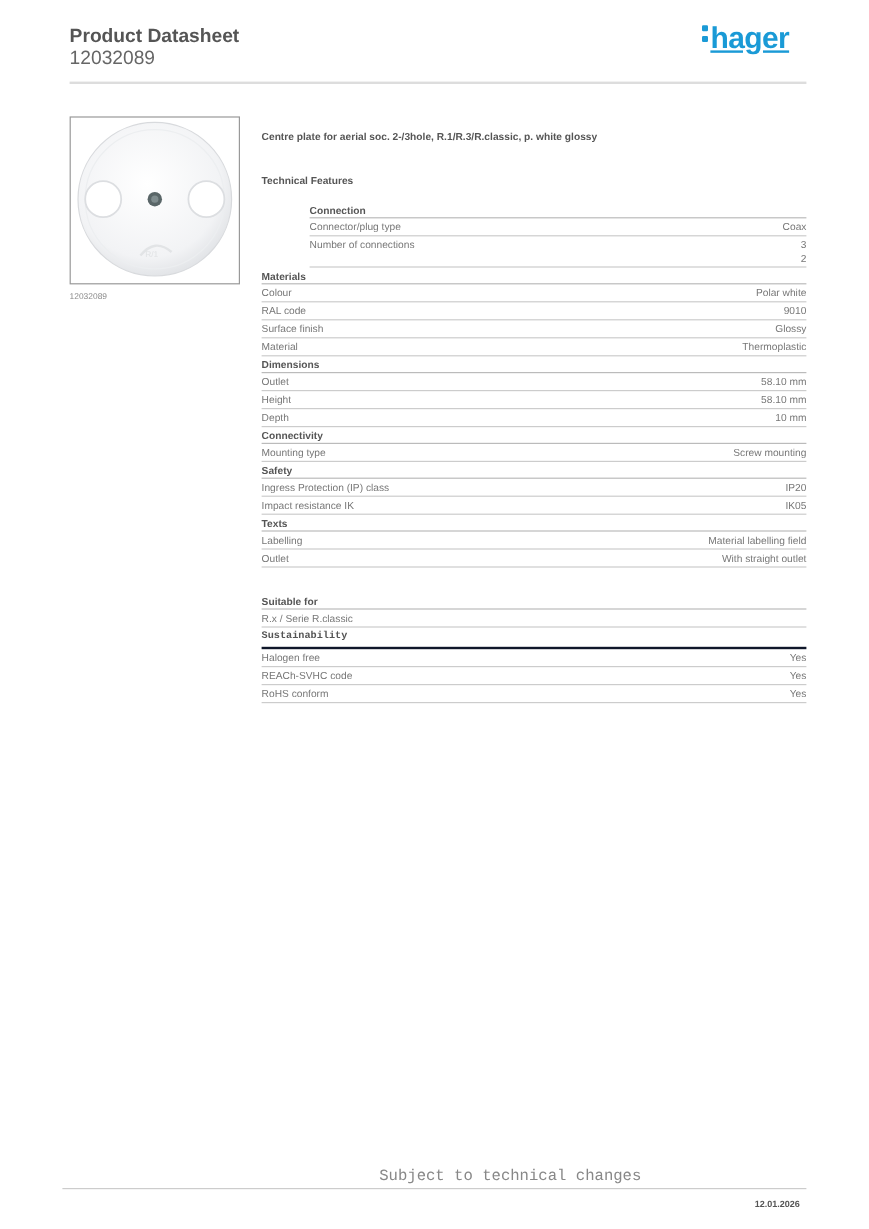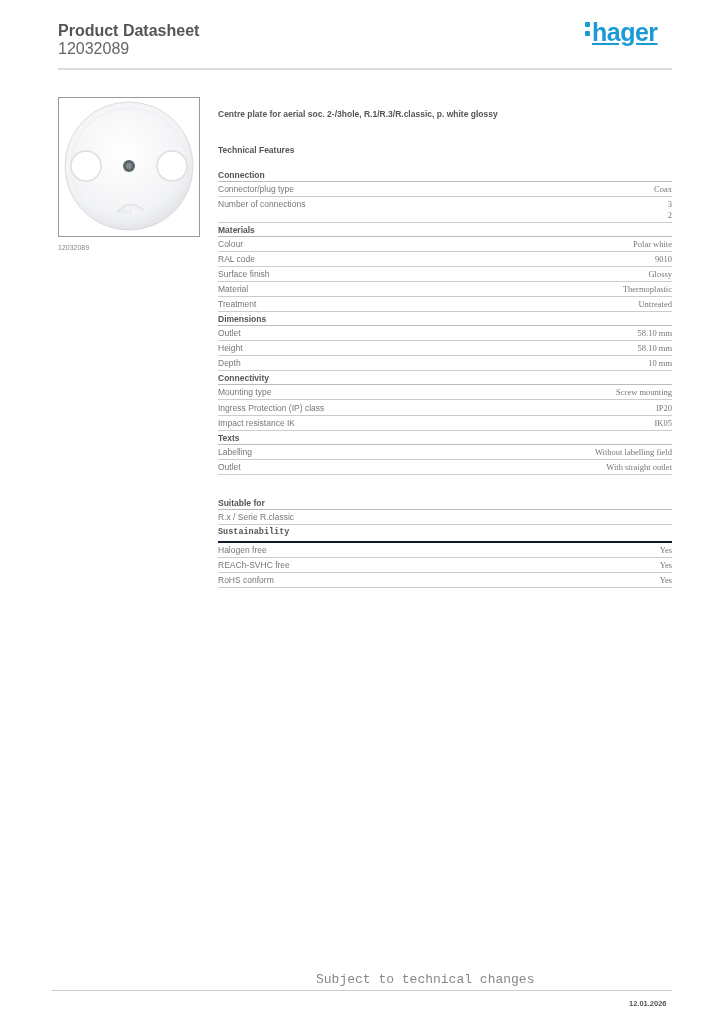--- a/index.html
+++ b/index.html
@@ -48,21 +48,21 @@
     .section { margin-top: 1px; }
     .section-head {
       font-size: 8.5px; font-weight: bold; color: #555; height: 12px; line-height: 12px;
       border-bottom: 1px solid #bbb;
     }
     .row {
       display: flex; justify-content: space-between; align-items: flex-start;
       font-size: 8.5px; color: #777; line-height: 11px; padding-top: 2px; padding-bottom: 1px;
       border-bottom: 1px solid #ccc;
     }
-    .row .val { text-align: center; font-family: Liberation Serif, serif; }
+    .row .val { text-align: center; }
     .row .val div { line-height: 11px; }
     .gap-extra { margin-top: 22px; }
     .footer-rule {
       position: absolute; left: 52px; top: 990px; width: 620px; height: 1px; background: #ccc;
     }
     .footer-note {
       position: absolute; left: 316px; top: 972px; font-size: 13px; color: #888; font-family: Liberation Mono, monospace;
     }
     .footer-date {
       position: absolute; left: 629px; top: 999px; font-size: 7.5px; color: #555; font-weight: bold;
@@ -98,21 +98,21 @@
     <path d="M58 115 Q70 100 84 112" fill="none" stroke="#e2e4e6" stroke-width="2"></path>
     <text x="62" y="116" font-size="7" fill="#e0e2e4" font-family="Liberation Sans, sans-serif">R/1</text>
   </svg>
 </div>
 <div class="image-caption">12032089</div>
 
 <div class="content">
   <div class="product-desc">Centre plate for aerial soc. 2-/3hole, R.1/R.3/R.classic, p. white glossy</div>
   <div class="tech-title">Technical Features</div>
 
-  <div class="section" style="margin-top:12px;">
+  <div class="section" style="margin-top:12px;margin-left:40px;">
     <div class="section-head">Connection</div>
     <div class="row">
       <span>Connector/plug type</span>
       <span class="val">Coax</span>
     </div>
     <div class="row">
       <span>Number of connections</span>
       <span class="val">
         <div>3</div>
         <div>2</div>
@@ -131,24 +131,20 @@
       <span class="val">9010</span>
     </div>
     <div class="row">
       <span>Surface finish</span>
       <span class="val">Glossy</span>
     </div>
     <div class="row">
       <span>Material</span>
       <span class="val">Thermoplastic</span>
     </div>
-    <div class="row">
-      <span>Treatment</span>
-      <span class="val">Untreated</span>
-    </div>
   </div>
 
   <div class="section">
     <div class="section-head">Dimensions</div>
     <div class="row">
       <span>Outlet</span>
       <span class="val">58.10 mm</span>
     </div>
     <div class="row">
       <span>Height</span>
@@ -162,35 +158,36 @@
 
   <div class="section">
     <div class="section-head">Connectivity</div>
     <div class="row">
       <span>Mounting type</span>
       <span class="val">Screw mounting</span>
     </div>
   </div>
 
   <div class="section">
+    <div class="section-head">Safety</div>
     <div class="row">
       <span>Ingress Protection (IP) class</span>
       <span class="val">IP20</span>
     </div>
     <div class="row">
       <span>Impact resistance IK</span>
       <span class="val">IK05</span>
     </div>
   </div>
 
   <div class="section">
     <div class="section-head">Texts</div>
     <div class="row">
       <span>Labelling</span>
-      <span class="val">Without labelling field</span>
+      <span class="val">Material labelling field</span>
     </div>
     <div class="row">
       <span>Outlet</span>
       <span class="val">With straight outlet</span>
     </div>
   </div>
 
   <div class="section gap-extra">
     <div class="section-head">Suitable for</div>
     <div class="row">
@@ -199,21 +196,21 @@
     </div>
   </div>
 
   <div class="section">
     <div class="section-head" style="height:15px;border-bottom:2px solid #0f172a;font-family:Liberation Mono, monospace;">Sustainability</div>
     <div class="row">
       <span>Halogen free</span>
       <span class="val">Yes</span>
     </div>
     <div class="row">
-      <span>REACh-SVHC free</span>
+      <span>REACh-SVHC code</span>
       <span class="val">Yes</span>
     </div>
     <div class="row">
       <span>RoHS conform</span>
       <span class="val">Yes</span>
     </div>
   </div>
 </div>
 
 <div class="footer-rule"></div>

